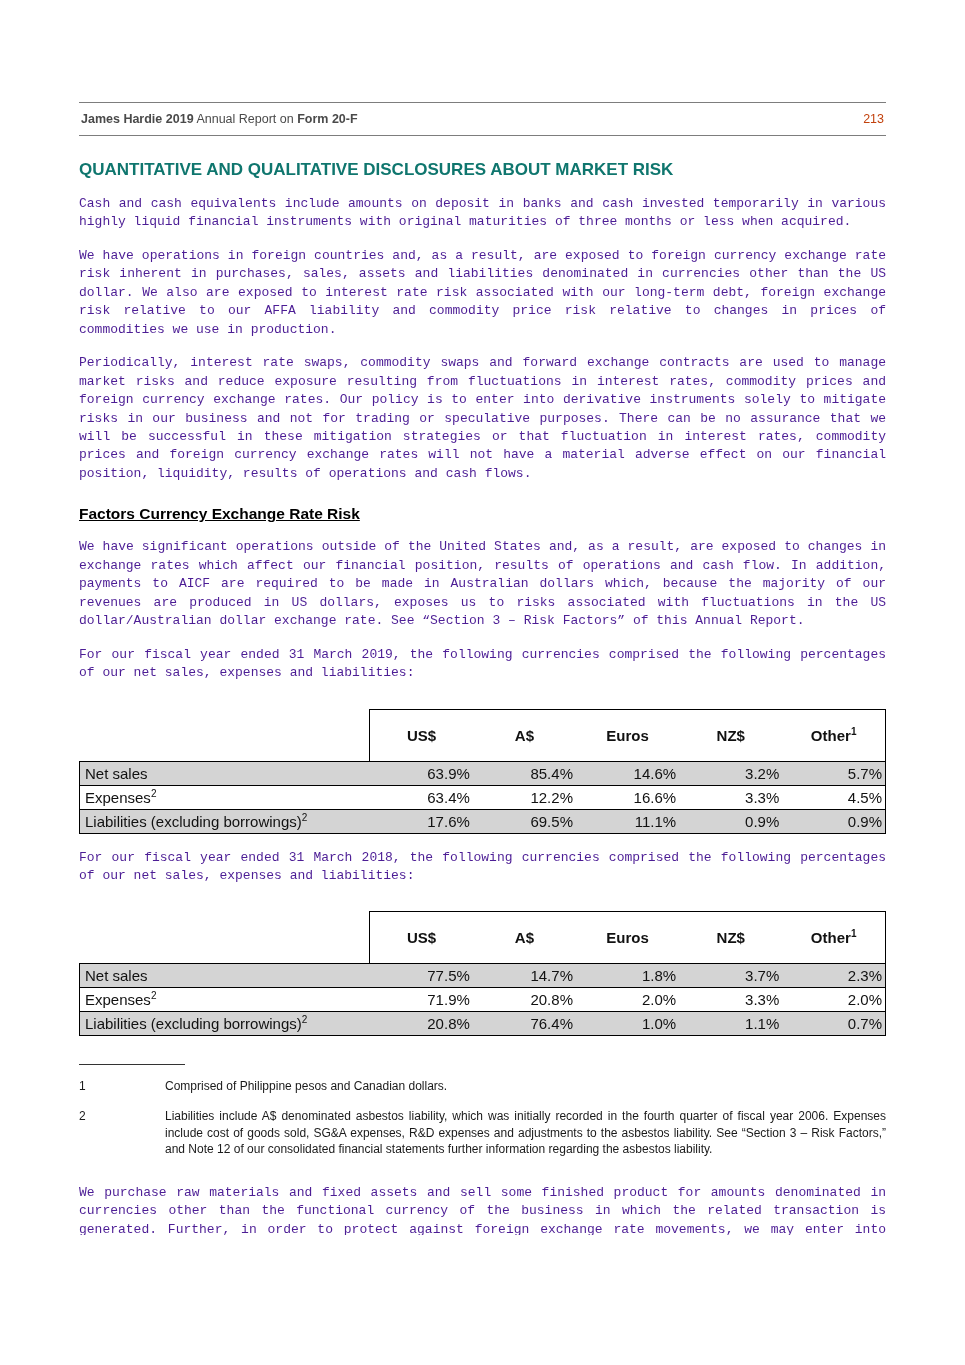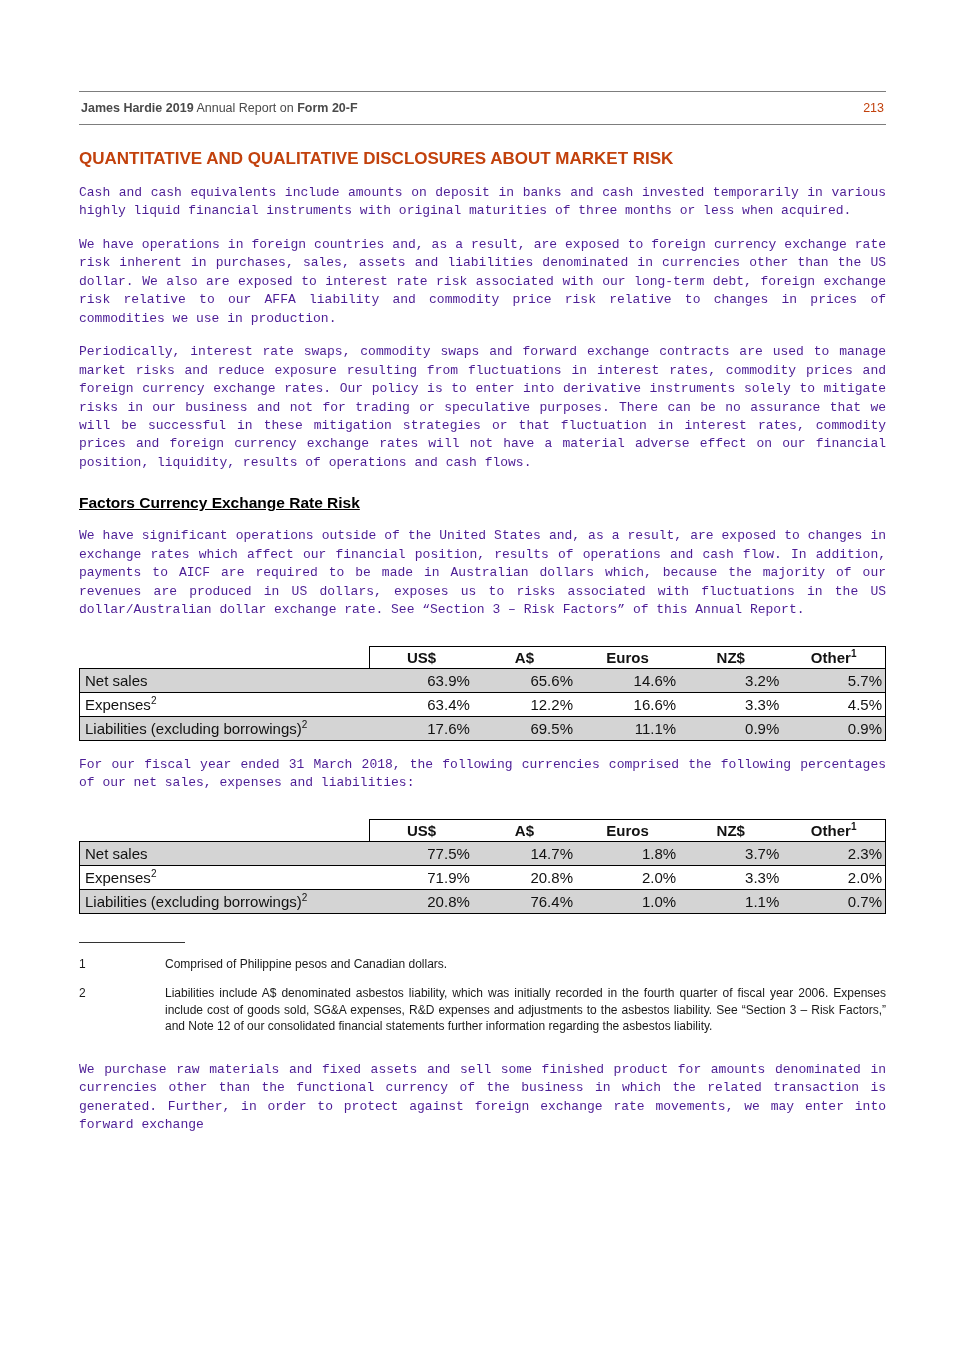--- a/index.html
+++ b/index.html
@@ -1,51 +1,51 @@
 <!DOCTYPE html>
 <html><head>
 <meta charset="utf-8">
 <style>
   * { box-sizing: border-box; }
   html, body { margin: 0; padding: 0; background: #ffffff; }
   .page {
-    width: 965px; height: 1217px; margin: 7px auto; background: #ffffff;
+    width: 965px; height: 1217px; margin: 18px auto; background: #ffffff;
     font-family: "Liberation Sans", "DejaVu Sans", sans-serif;
     color: #111; overflow: hidden; position: relative;
   }
   .content { padding: 84px 79px 0 79px; }
 
   .rule { border: none; border-top: 1px solid #7d7d7d; margin: 0; }
 
   .pg-header {
     display: flex; justify-content: space-between; align-items: center;
     padding: 9px 2px 9px 2px; font-size: 12.5px; color: #4a4a4a;
   }
   .pg-header .b { font-weight: bold; }
   .page-num { color: #c2410c; }
 
-  h1.doc-title { font-size: 17px; font-weight: bold; margin: 24px 0 0 0; color: #c2410c; }
+  h1.doc-title { font-size: 17px; font-weight: bold; margin: 24px 0 0 0; color: #0f766e; }
 
   p.body {
     font-size: 13px; line-height: 1.42; text-align: justify;
     margin: 15px 0 0 0; color: #4c1d95; font-family: Liberation Mono, monospace;
   }
 
   h2.section {
     font-size: 15.5px; font-weight: bold; text-decoration: underline;
     margin: 22px 0 0 0; color: #000;
   }
 
   .table-wrap { margin: 26px 0 0 0; }
   table.cur { width: 100%; border-collapse: collapse; font-size: 15px; table-layout: fixed; }
   table.cur col.col-label { width: 36%; }
   table.cur col.col-data  { width: 12.8%; }
 
   table.cur th.hd {
-    font-weight: bold; padding: 2px 3px;
+    font-weight: bold; padding: 17px 3px;
     border-top: 1px solid #000; border-bottom: 1px solid #000;
     white-space: nowrap;
   }
   table.cur th.hd.first { border-left: 1px solid #000; }
   table.cur th.hd.last  { border-right: 1px solid #000; }
   table.cur td.lbl-head { border: none; }
 
   table.cur tbody td {
     padding: 3px 17px; border-top: 1px solid #000; border-bottom: 1px solid #000;
     white-space: nowrap;
@@ -87,20 +87,21 @@
     <h1 class="doc-title">QUANTITATIVE AND QUALITATIVE DISCLOSURES ABOUT MARKET RISK</h1>
 
     <p class="body">Cash and cash equivalents include amounts on deposit in banks and cash invested temporarily in various highly liquid financial instruments with original maturities of three months or less when acquired.</p>
     <p class="body">We have operations in foreign countries and, as a result, are exposed to foreign currency exchange rate risk inherent in purchases, sales, assets and liabilities denominated in currencies other than the US dollar. We also are exposed to interest rate risk associated with our long-term debt, foreign exchange risk relative to our AFFA liability and commodity price risk relative to changes in prices of commodities we use in production.</p>
     <p class="body">Periodically, interest rate swaps, commodity swaps and forward exchange contracts are used to manage market risks and reduce exposure resulting from fluctuations in interest rates, commodity prices and foreign currency exchange rates. Our policy is to enter into derivative instruments solely to mitigate risks in our business and not for trading or speculative purposes. There can be no assurance that we will be successful in these mitigation strategies or that fluctuation in interest rates, commodity prices and foreign currency exchange rates will not have a material adverse effect on our financial position, liquidity, results of operations and cash flows.</p>
 
     <h2 class="section">Factors Currency Exchange Rate Risk</h2>
 
     <p class="body">We have significant operations outside of the United States and, as a result, are exposed to changes in exchange rates which affect our financial position, results of operations and cash flow. In addition, payments to AICF are required to be made in Australian dollars which, because the majority of our revenues are produced in US dollars, exposes us to risks associated with fluctuations in the US dollar/Australian dollar exchange rate. See “Section 3 – Risk Factors” of this Annual Report.</p>
 
+    <p class="body">For our fiscal year ended 31 March 2019, the following currencies comprised the following percentages of our net sales, expenses and liabilities:</p>
 
     <div class="table-wrap">
       <table class="cur">
         <colgroup>
             <col class="col-label">
             <col class="col-data">
             <col class="col-data">
             <col class="col-data">
             <col class="col-data">
             <col class="col-data">
@@ -112,21 +113,21 @@
             <th class="hd"><span>A$</span><sup></sup></th>
             <th class="hd"><span>Euros</span><sup></sup></th>
             <th class="hd"><span>NZ$</span><sup></sup></th>
             <th class="hd last"><span>Other</span><sup>1</sup></th>
           </tr>
         </thead>
         <tbody>
           <tr class="shade">
             <td class="lbl"><span>Net sales</span><sup></sup></td>
             <td class="val">63.9%</td>
-            <td class="val">65.6%</td>
+            <td class="val">85.4%</td>
             <td class="val">14.6%</td>
             <td class="val">3.2%</td>
             <td class="val last">5.7%</td>
           </tr>
           <tr>
             <td class="lbl"><span>Expenses</span><sup>2</sup></td>
             <td class="val">63.4%</td>
             <td class="val">12.2%</td>
             <td class="val">16.6%</td>
             <td class="val">3.3%</td>

